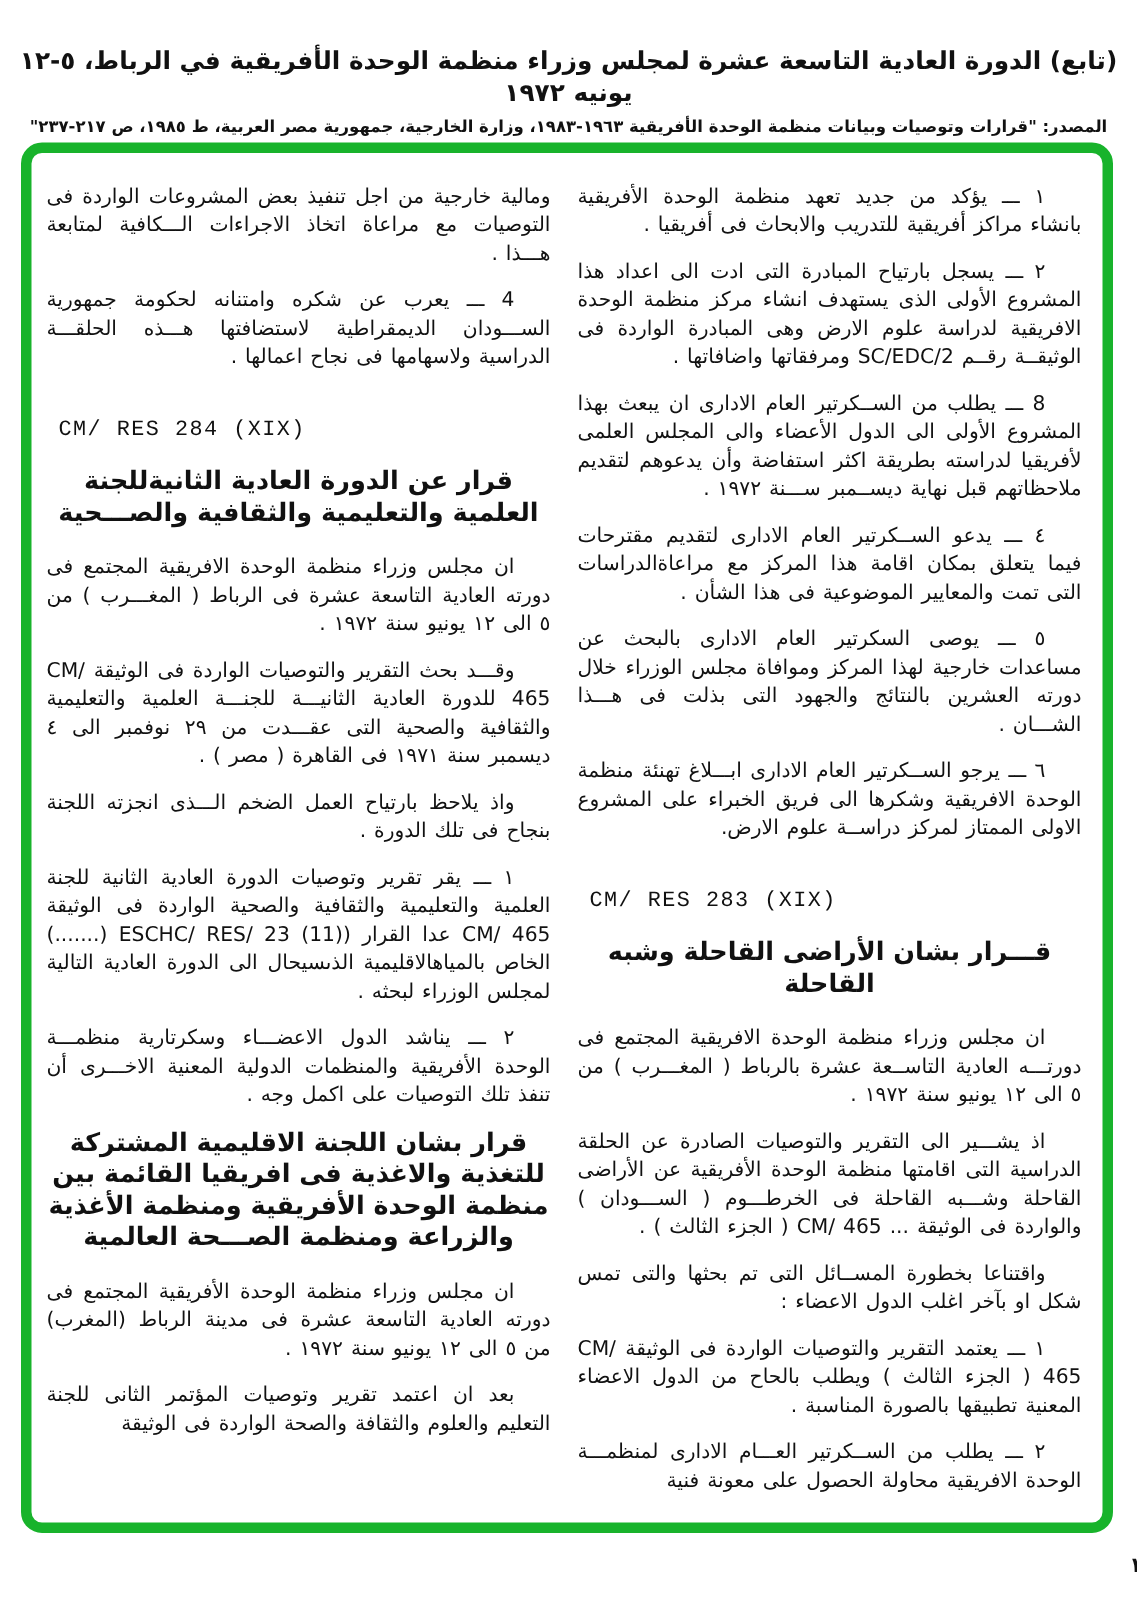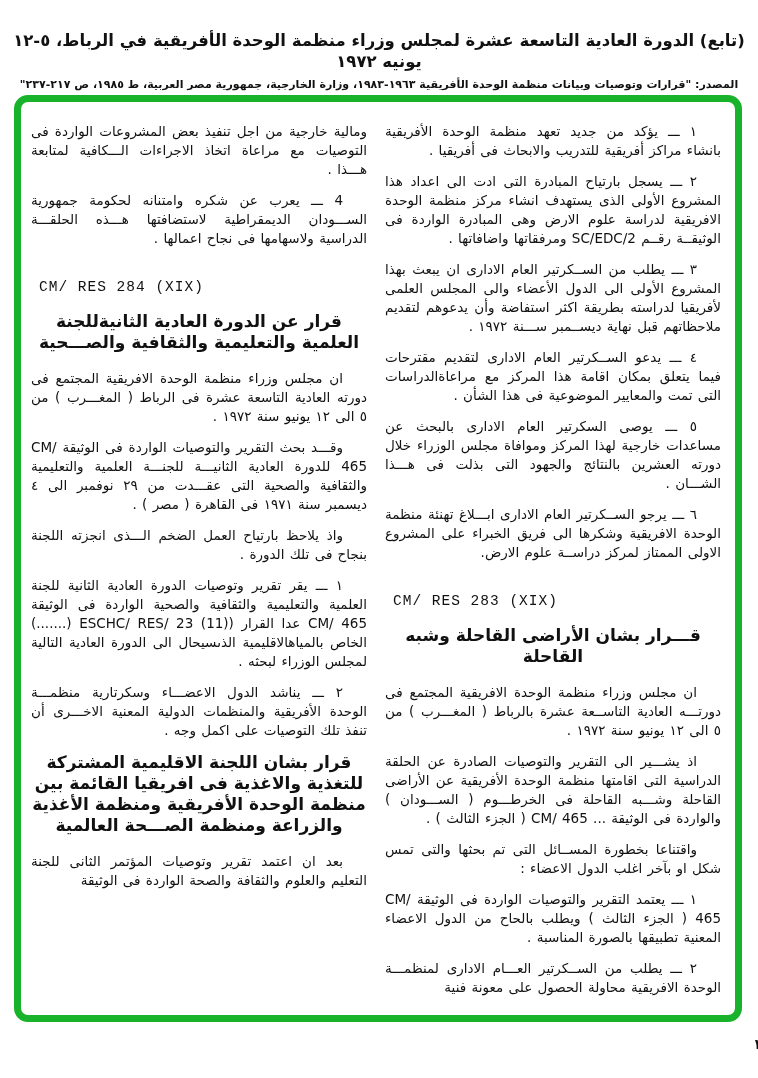--- a/index.html
+++ b/index.html
@@ -100,21 +100,21 @@
     <div class="title">(تابع) الدورة العادية التاسعة عشرة لمجلس وزراء منظمة الوحدة الأفريقية في الرباط، ٥-١٢ يونيه ١٩٧٢</div>
     <div class="source">المصدر: "قرارات وتوصيات وبيانات منظمة الوحدة الأفريقية ١٩٦٣-١٩٨٣، وزارة الخارجية، جمهورية مصر العربية، ط ١٩٨٥، ص ٢١٧-٢٣٧"</div>
   </div>
 
   <div class="frame">
     <div class="columns">
 
       <div class="col">
         <div class="para-indent">١ ـــ يؤكد من جديد تعهد منظمة الوحدة الأفريقية بانشاء مراكز أفريقية للتدريب والابحاث فى أفريقيا .</div>
         <div class="para-indent">٢ ـــ يسجل بارتياح المبادرة التى ادت الى اعداد هذا المشروع الأولى الذى يستهدف انشاء مركز منظمة الوحدة الافريقية لدراسة علوم الارض وهى المبادرة الواردة فى الوثيقــة رقــم SC/EDC/2 ومرفقاتها واضافاتها .</div>
-        <div class="para-indent">٣ ـــ يطلب من الســكرتير العام الادارى ان يبعث بهذا المشروع الأولى الى الدول الأعضاء والى المجلس العلمى لأفريقيا لدراسته بطريقة اكثر استفاضة وأن يدعوهم لتقديم ملاحظاتهم قبل نهاية ديســمبر ســـنة ١٩٧٢ .</div>
+        <div class="para-indent">8 ـــ يطلب من الســكرتير العام الادارى ان يبعث بهذا المشروع الأولى الى الدول الأعضاء والى المجلس العلمى لأفريقيا لدراسته بطريقة اكثر استفاضة وأن يدعوهم لتقديم ملاحظاتهم قبل نهاية ديســمبر ســـنة ١٩٧٢ .</div>
         <div class="para-indent">٤ ـــ يدعو الســكرتير العام الادارى لتقديم مقترحات فيما يتعلق بمكان اقامة هذا المركز مع مراعاةالدراسات التى تمت والمعايير الموضوعية فى هذا الشأن .</div>
         <div class="para-indent">٥ ـــ يوصى السكرتير العام الادارى بالبحث عن مساعدات خارجية لهذا المركز وموافاة مجلس الوزراء خلال دورته العشرين بالنتائج والجهود التى بذلت فى هـــذا الشـــان .</div>
         <div class="para-indent">٦ ـــ يرجو الســكرتير العام الادارى ابـــلاغ تهنئة منظمة الوحدة الافريقية وشكرها الى فريق الخبراء على المشروع الاولى الممتاز لمركز دراســة علوم الارض.</div>
         <div class="code">CM/ RES 283 (XIX)</div>
         <div class="heading">قـــرار بشان الأراضى القاحلة وشبه القاحلة</div>
         <div class="para-indent">ان مجلس وزراء منظمة الوحدة الافريقية المجتمع فى دورتـــه العادية التاســعة عشرة بالرباط ( المغـــرب ) من ٥ الى ١٢ يونيو سنة ١٩٧٢ .</div>
         <div class="para-indent">اذ يشـــير الى التقرير والتوصيات الصادرة عن الحلقة الدراسية التى اقامتها منظمة الوحدة الأفريقية عن الأراضى القاحلة وشـــبه القاحلة فى الخرطـــوم ( الســـودان ) والواردة فى الوثيقة ... CM/ 465 ( الجزء الثالث ) .</div>
         <div class="para-indent">واقتناعا بخطورة المســائل التى تم بحثها والتى تمس شكل او بآخر اغلب الدول الاعضاء :</div>
         <div class="para-indent">١ ـــ يعتمد التقرير والتوصيات الواردة فى الوثيقة CM/ 465 ( الجزء الثالث ) ويطلب بالحاح من الدول الاعضاء المعنية تطبيقها بالصورة المناسبة .</div>
         <div class="para-indent">٢ ـــ يطلب من الســكرتير العـــام الادارى لمنظمـــة الوحدة الافريقية محاولة الحصول على معونة فنية</div>
@@ -124,20 +124,21 @@
         <div class="para">ومالية خارجية من اجل تنفيذ بعض المشروعات الواردة فى التوصيات مع مراعاة اتخاذ الاجراءات الـــكافية لمتابعة هـــذا .</div>
         <div class="para-indent">4 ـــ يعرب عن شكره وامتنانه لحكومة جمهورية الســـودان الديمقراطية لاستضافتها هـــذه الحلقـــة الدراسية ولاسهامها فى نجاح اعمالها .</div>
         <div class="code">CM/ RES 284 (XIX)</div>
         <div class="heading">قرار عن الدورة العادية الثانيةللجنة العلمية والتعليمية والثقافية والصـــحية</div>
         <div class="para-indent">ان مجلس وزراء منظمة الوحدة الافريقية المجتمع فى دورته العادية التاسعة عشرة فى الرباط ( المغـــرب ) من ٥ الى ١٢ يونيو سنة ١٩٧٢ .</div>
         <div class="para-indent">وقـــد بحث التقرير والتوصيات الواردة فى الوثيقة CM/ 465 للدورة العادية الثانيـــة للجنـــة العلمية والتعليمية والثقافية والصحية التى عقـــدت من ٢٩ نوفمبر الى ٤ ديسمبر سنة ١٩٧١ فى القاهرة ( مصر ) .</div>
         <div class="para-indent">واذ يلاحظ بارتياح العمل الضخم الـــذى انجزته اللجنة بنجاح فى تلك الدورة .</div>
         <div class="para-indent">١ ـــ يقر تقرير وتوصيات الدورة العادية الثانية للجنة العلمية والتعليمية والثقافية والصحية الواردة فى الوثيقة CM/ 465 عدا القرار (ESCHC/ RES/ 23 (11) (.......) الخاص بالمياهالاقليمية الذىسيحال الى الدورة العادية التالية لمجلس الوزراء لبحثه .</div>
         <div class="para-indent">٢ ـــ يناشد الدول الاعضـــاء وسكرتارية منظمـــة الوحدة الأفريقية والمنظمات الدولية المعنية الاخـــرى أن تنفذ تلك التوصيات على اكمل وجه .</div>
         <div class="heading">قرار بشان اللجنة الاقليمية المشتركة للتغذية والاغذية فى افريقيا القائمة بين منظمة الوحدة الأفريقية ومنظمة الأغذية والزراعة ومنظمة الصـــحة العالمية</div>
+        <div class="para-indent">ان مجلس وزراء منظمة الوحدة الأفريقية المجتمع فى دورته العادية التاسعة عشرة فى مدينة الرباط (المغرب) من ٥ الى ١٢ يونيو سنة ١٩٧٢ .</div>
         <div class="para-indent">بعد ان اعتمد تقرير وتوصيات المؤتمر الثانى للجنة التعليم والعلوم والثقافة والصحة الواردة فى الوثيقة</div>
       </div>
 
     </div>
   </div>
 
   <div class="footer">١٧</div>
 
 </div>
 

